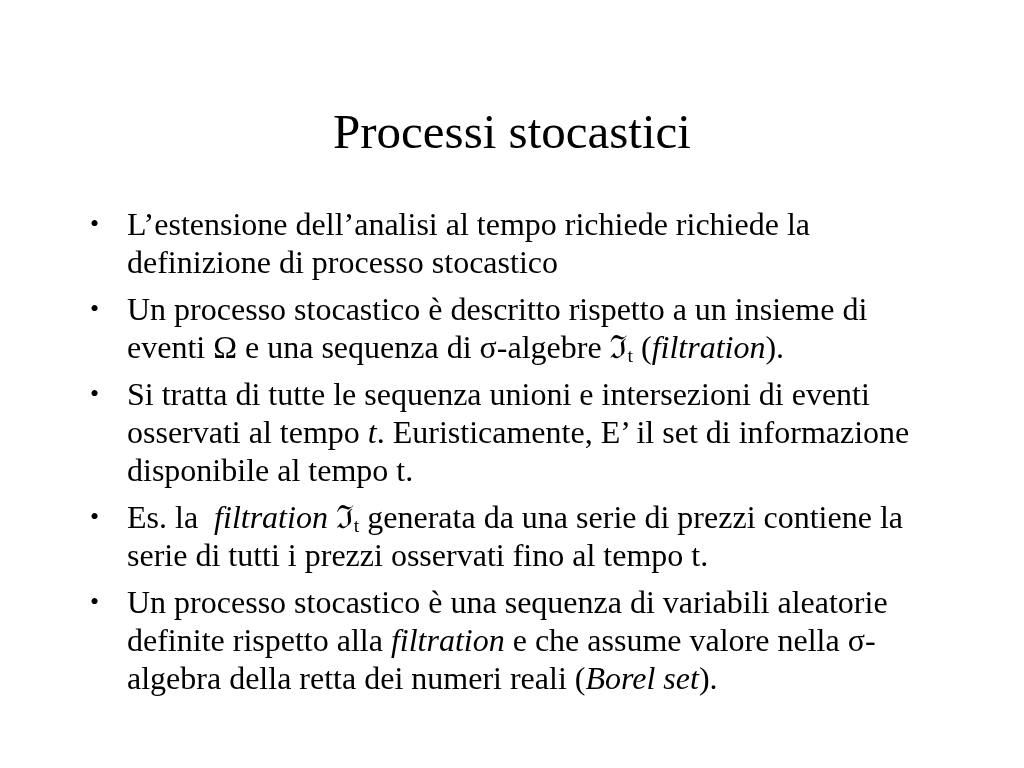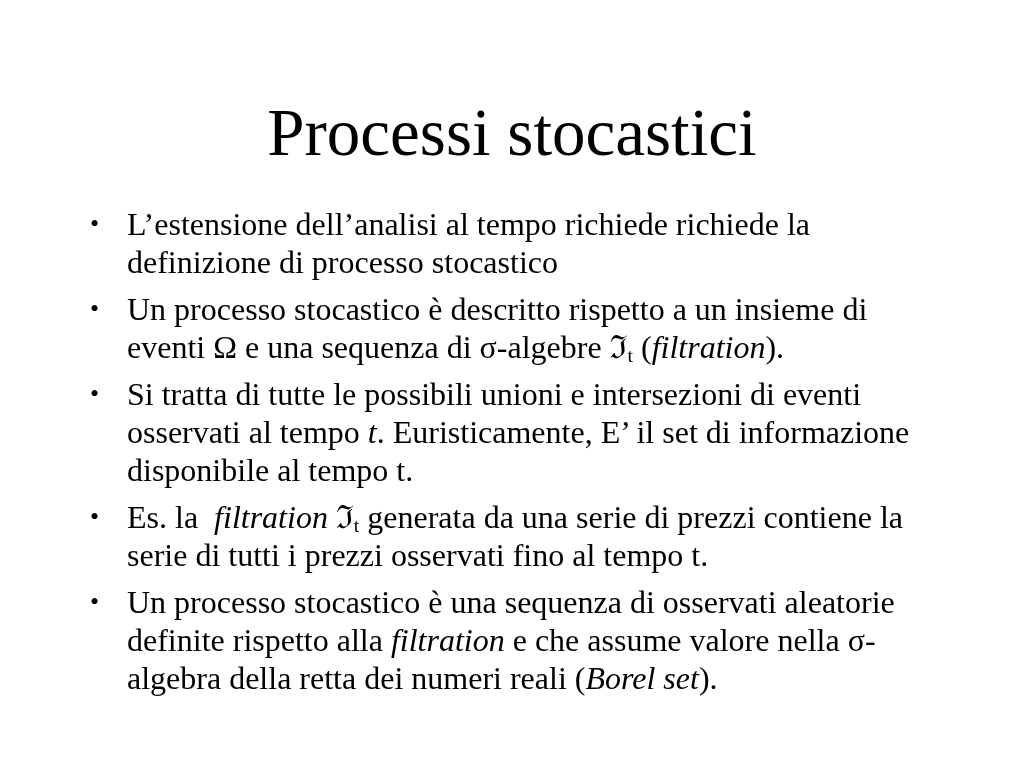--- a/index.html
+++ b/index.html
@@ -12,21 +12,21 @@
     width: 1024px;
     height: 768px;
     background: #ffffff;
     color: #000000;
     font-family: "Liberation Serif", "DejaVu Serif", serif;
     overflow: hidden;
   }
   .title {
     margin: 100px 0 0 0;
     padding: 0;
-    font-size: 67px;
+    font-size: 49px;
     line-height: 64px;
     font-weight: 400;
     text-align: center;
     letter-spacing: 0;
   }
   .bullets {
     list-style: none;
     margin: 41px 0 0 0;
     padding: 0 77px 0 90px;
   }
@@ -68,24 +68,24 @@
       <li>
         <span class="marker">•</span>
         <span class="text"><span>L’estensione dell’analisi al tempo richiede richiede la definizione di processo stocastico</span></span>
       </li>
       <li>
         <span class="marker">•</span>
         <span class="text"><span>Un processo stocastico è descritto rispetto a un insieme di eventi Ω e una sequenza di σ-algebre </span><span class="run-frak">ℑ</span><span class="run-sub">t</span><span> (</span><span class="run-italic">filtration</span><span>).</span></span>
       </li>
       <li>
         <span class="marker">•</span>
-        <span class="text"><span>Si tratta di tutte le possibili unioni e intersezioni di eventi osservati al tempo </span><span class="run-italic">t</span><span>. Euristicamente, E’ il set di informazione disponibile al tempo t.</span></span>
+        <span class="text"><span>Si tratta di tutte le sequenza unioni e intersezioni di eventi osservati al tempo </span><span class="run-italic">t</span><span>. Euristicamente, E’ il set di informazione disponibile al tempo t.</span></span>
       </li>
       <li>
         <span class="marker">•</span>
         <span class="text"><span>Es. la&nbsp; </span><span class="run-italic">filtration </span><span class="run-frak">ℑ</span><span class="run-sub">t</span><span> generata da una serie di prezzi contiene la serie di tutti i prezzi osservati fino al tempo t.</span></span>
       </li>
       <li>
         <span class="marker">•</span>
-        <span class="text"><span>Un processo stocastico è una sequenza di osservati aleatorie definite rispetto alla </span><span class="run-italic">filtration</span><span> e che assume valore nella σ-algebra della retta dei numeri reali (</span><span class="run-italic">Borel set</span><span>).</span></span>
+        <span class="text"><span>Un processo stocastico è una sequenza di variabili aleatorie definite rispetto alla </span><span class="run-italic">filtration</span><span> e che assume valore nella σ-algebra della retta dei numeri reali (</span><span class="run-italic">Borel set</span><span>).</span></span>
       </li>
     </ul>
 </div>
 
 </body></html>

